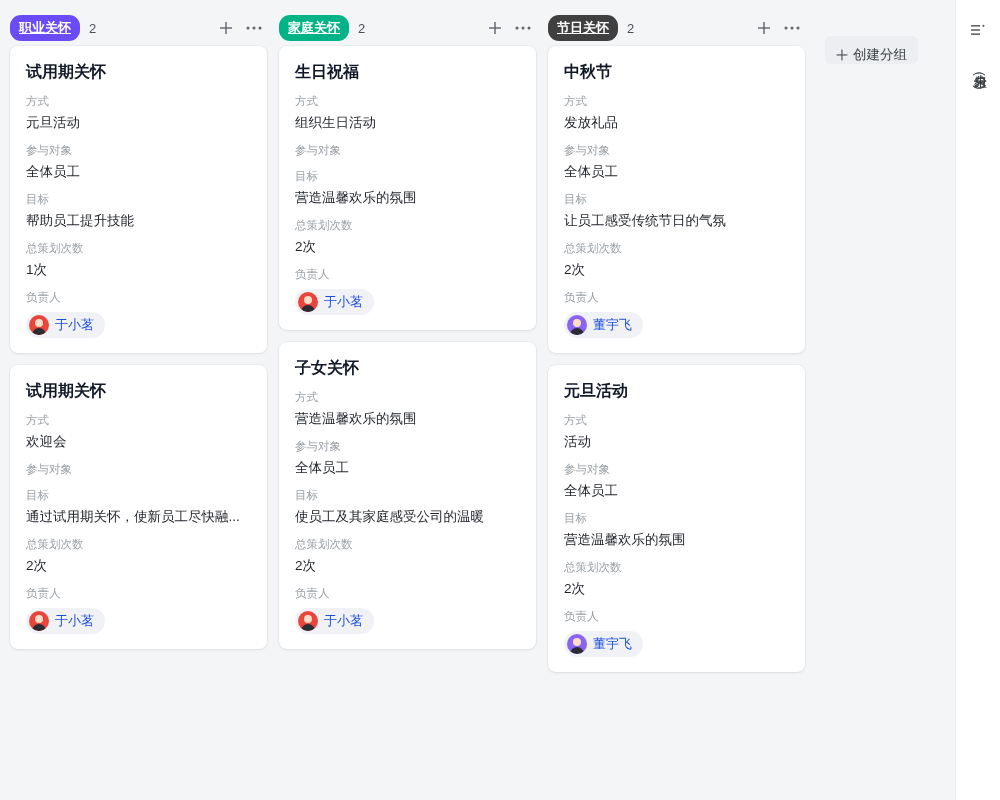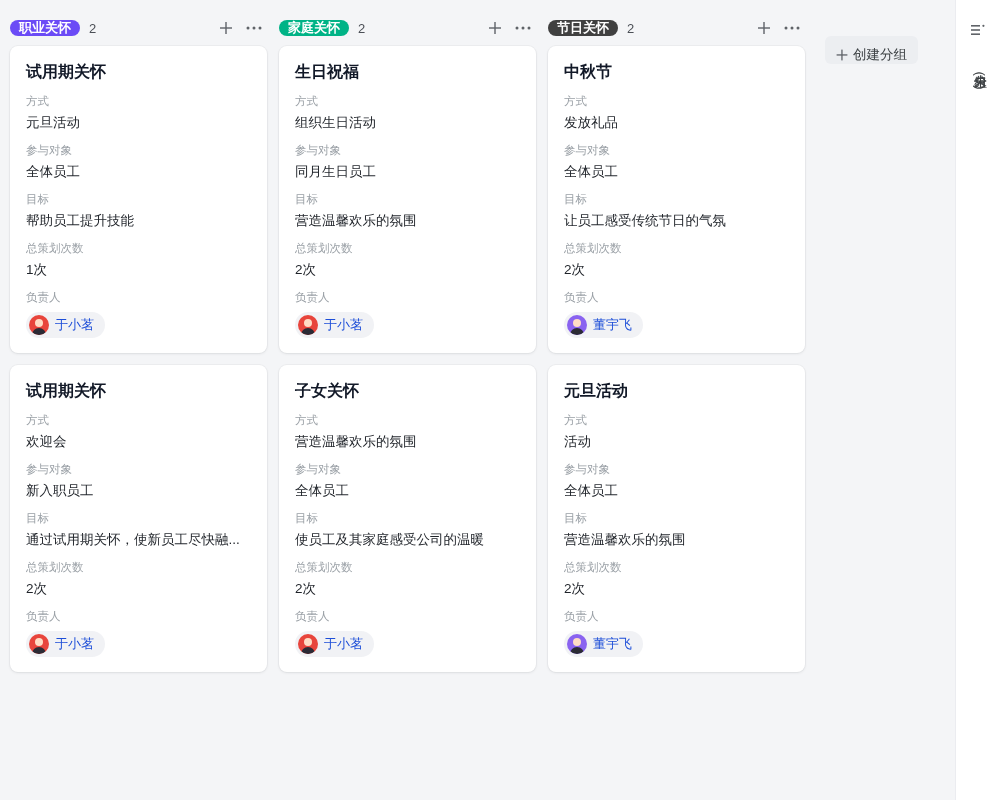--- a/index.html
+++ b/index.html
@@ -36,27 +36,28 @@
   }
   .col-header {
     display: flex;
     align-items: center;
     height: 36px;
     padding: 0 2px 0 0;
   }
   .col-tag {
     display: inline-flex;
     align-items: center;
-    height: 16px;
+    height: 26px;
     padding: 0 9px;
     border-radius: 11px;
     font-size: 13px;
     font-weight: bold;
     color: #fff;
     white-space: nowrap;
+    text-decoration: underline;
   }
   .col-count {
     margin-left: 9px;
     font-size: 13px;
     color: #4b4f56;
   }
   .col-spacer { flex: 1 1 auto; }
   .icon-btn {
     width: 22px;
     height: 22px;
@@ -239,21 +240,20 @@
               </div></div>
           </div>
           <div class="card">
             <div class="card-title">试用期关怀</div>
             <div class="field">
               <div class="field-label">方式</div>
               <div class="field-value">欢迎会</div>
             </div>
             <div class="field">
               <div class="field-label">参与对象</div>
-              <div class="field-value">新入职员工</div>
             </div>
             <div class="field">
               <div class="field-label">目标</div>
               <div class="field-value">通过试用期关怀，使新员工尽快融...</div>
             </div>
             <div class="field">
               <div class="field-label">总策划次数</div>
               <div class="field-value">2次</div>
             </div>
             <div class="field"><div class="field-label">负责人</div><div class="owner-chip">
@@ -285,21 +285,20 @@
             </span>
           </div>
           <div class="card">
             <div class="card-title">生日祝福</div>
             <div class="field">
               <div class="field-label">方式</div>
               <div class="field-value">组织生日活动</div>
             </div>
             <div class="field">
               <div class="field-label">参与对象</div>
-              <div class="field-value">同月生日员工</div>
             </div>
             <div class="field">
               <div class="field-label">目标</div>
               <div class="field-value">营造温馨欢乐的氛围</div>
             </div>
             <div class="field">
               <div class="field-label">总策划次数</div>
               <div class="field-value">2次</div>
             </div>
             <div class="field"><div class="field-label">负责人</div><div class="owner-chip">

